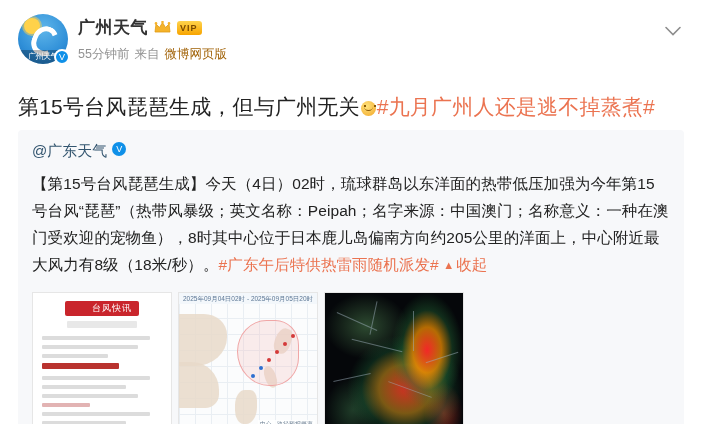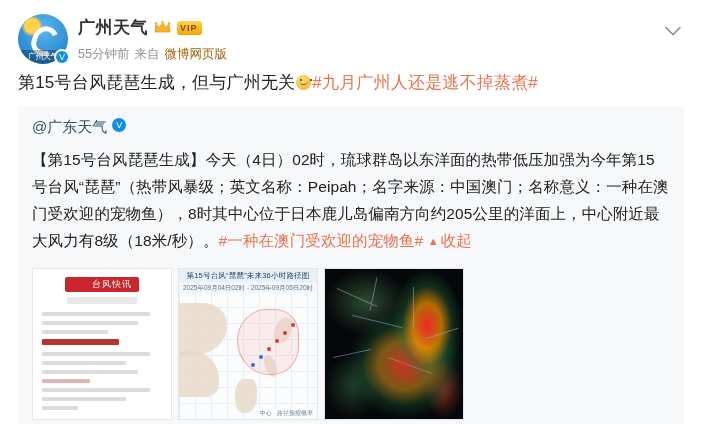--- a/index.html
+++ b/index.html
@@ -136,22 +136,22 @@
     position: absolute;
     right: 18px;
     top: 20px;
     width: 22px;
     height: 22px;
     color: #999;
     cursor: pointer;
   }
   
   .main-text {
-    margin-top: 0;
-    font-size: 17px;
+    margin-top: 24px;
+    font-size: 21px;
     line-height: 26px;
     color: #222;
     letter-spacing: .2px;
   }
   .hash { color: #eb7350; }
   .emoji-smile {
     display: inline-block;
     width: 15px; height: 15px;
     border-radius: 50%;
     background: radial-gradient(circle at 40% 35%, #ffe27a 0%, #f5b53c 75%, #e39a20 100%);
@@ -421,21 +421,21 @@
   <div class="main-text">
     <span>第15号台风琵琶生成，但与广州无关</span><span class="emoji-smile"></span><span class="hash">#九月广州人还是逃不掉蒸煮#</span>
   </div>
 
   <div class="quote">
     <div class="quote-name-row">
       <span class="quote-name">@广东天气</span>
       <span class="mini-v">V</span>
     </div>
     <div class="quote-text">
-      <span>【第15号台风琵琶生成】今天（4日）02时，琉球群岛以东洋面的热带低压加强为今年第15号台风“琵琶”（热带风暴级；英文名称：Peipah；名字来源：中国澳门；名称意义：一种在澳门受欢迎的宠物鱼），8时其中心位于日本鹿儿岛偏南方向约205公里的洋面上，中心附近最大风力有8级（18米/秒）。</span><span class="hash">#一种在澳门受欢迎的宠物鱼#</span>
+      <span>【第15号台风琵琶生成】今天（4日）02时，琉球群岛以东洋面的热带低压加强为今年第15号台风“琵琶”（热带风暴级；英文名称：Peipah；名字来源：中国澳门；名称意义：一种在澳门受欢迎的宠物鱼），8时其中心位于日本鹿儿岛偏南方向约205公里的洋面上，中心附近最大风力有8级（18米/秒）。</span><span class="hash">#广东午后特供热雷雨随机派发#</span>
       <span class="fold"><span class="caret">▲</span><span>收起</span></span>
     </div>
 
     <div class="thumbs">
 
       <div class="thumb t1">
         <div class="t1-head">台风快讯</div>
         <div class="t1-sub"></div>
         <div class="t1-body">
           <div class="ln w90"></div>
@@ -447,21 +447,20 @@
           <div class="ln w80"></div>
           <div class="ln red w40"></div>
           <div class="ln w90"></div>
           <div class="ln w70"></div>
           <div class="ln w30"></div>
 
         </div>
       </div>
 
       <div class="thumb t2">
-        <div class="t2-title">第15号台风“琵琶”未来36小时路径图</div>
         <div class="t2-title2">2025年09月04日02时 - 2025年09月05日20时</div>
         <div class="map">
           <span class="land a"></span>
           <span class="land b"></span>
           <span class="land c"></span>
           <span class="land d"></span>
           <span class="land e"></span>
           <span class="cone"></span>
           <span class="track" style="left:112px;top:30px"></span>
           <span class="track" style="left:104px;top:38px"></span>

